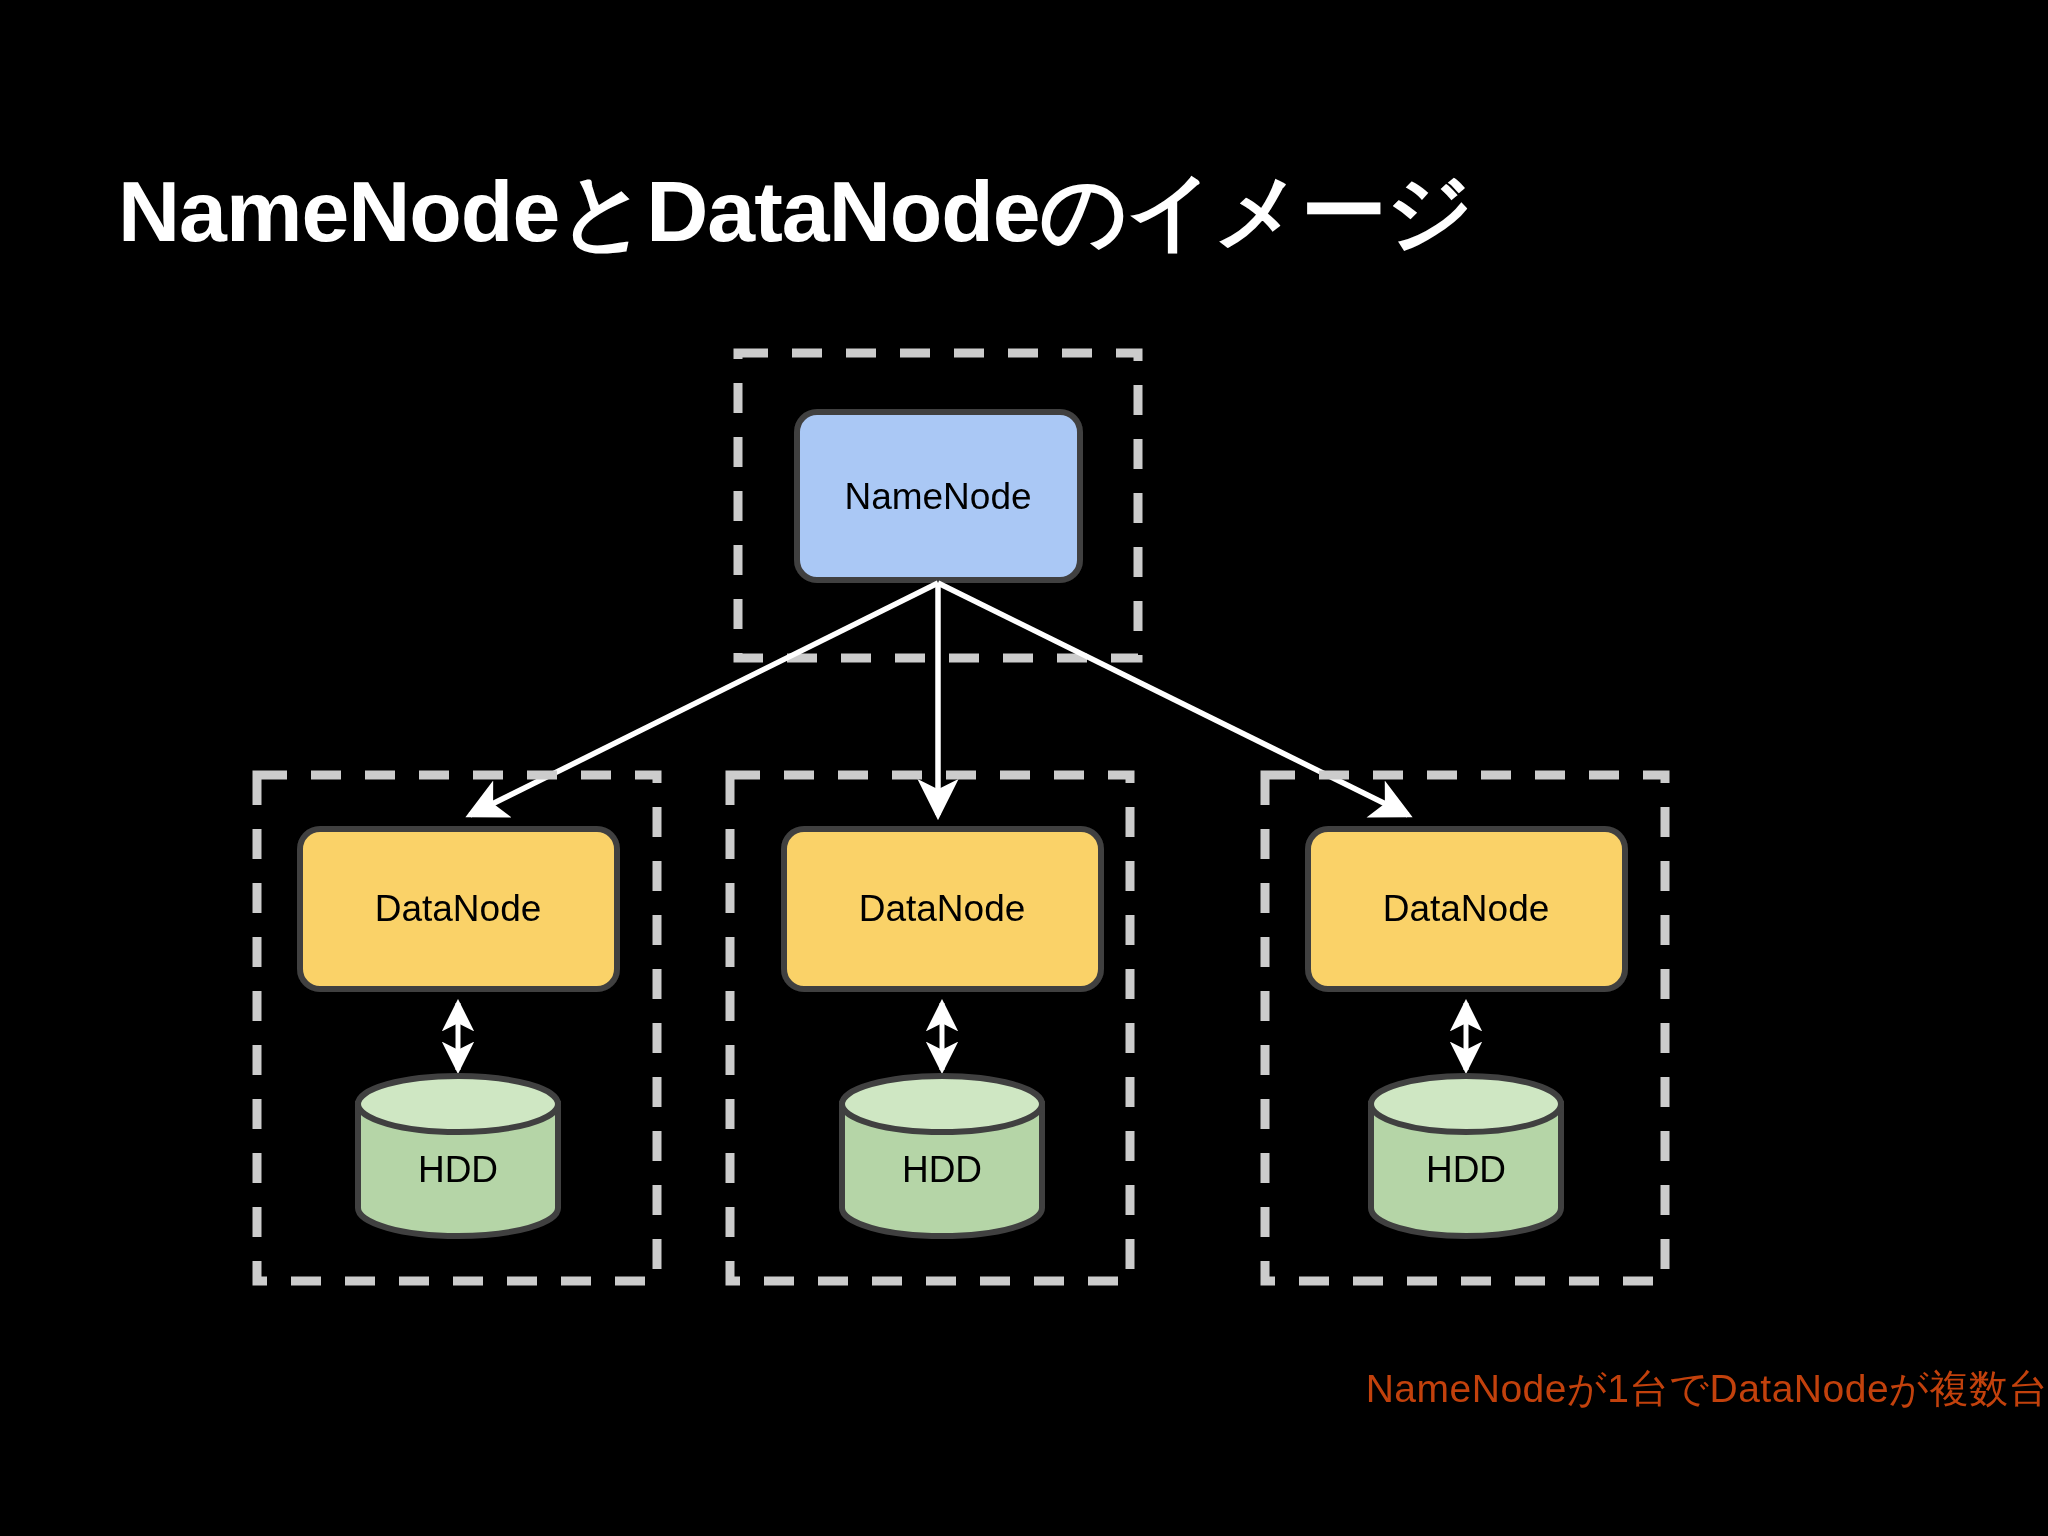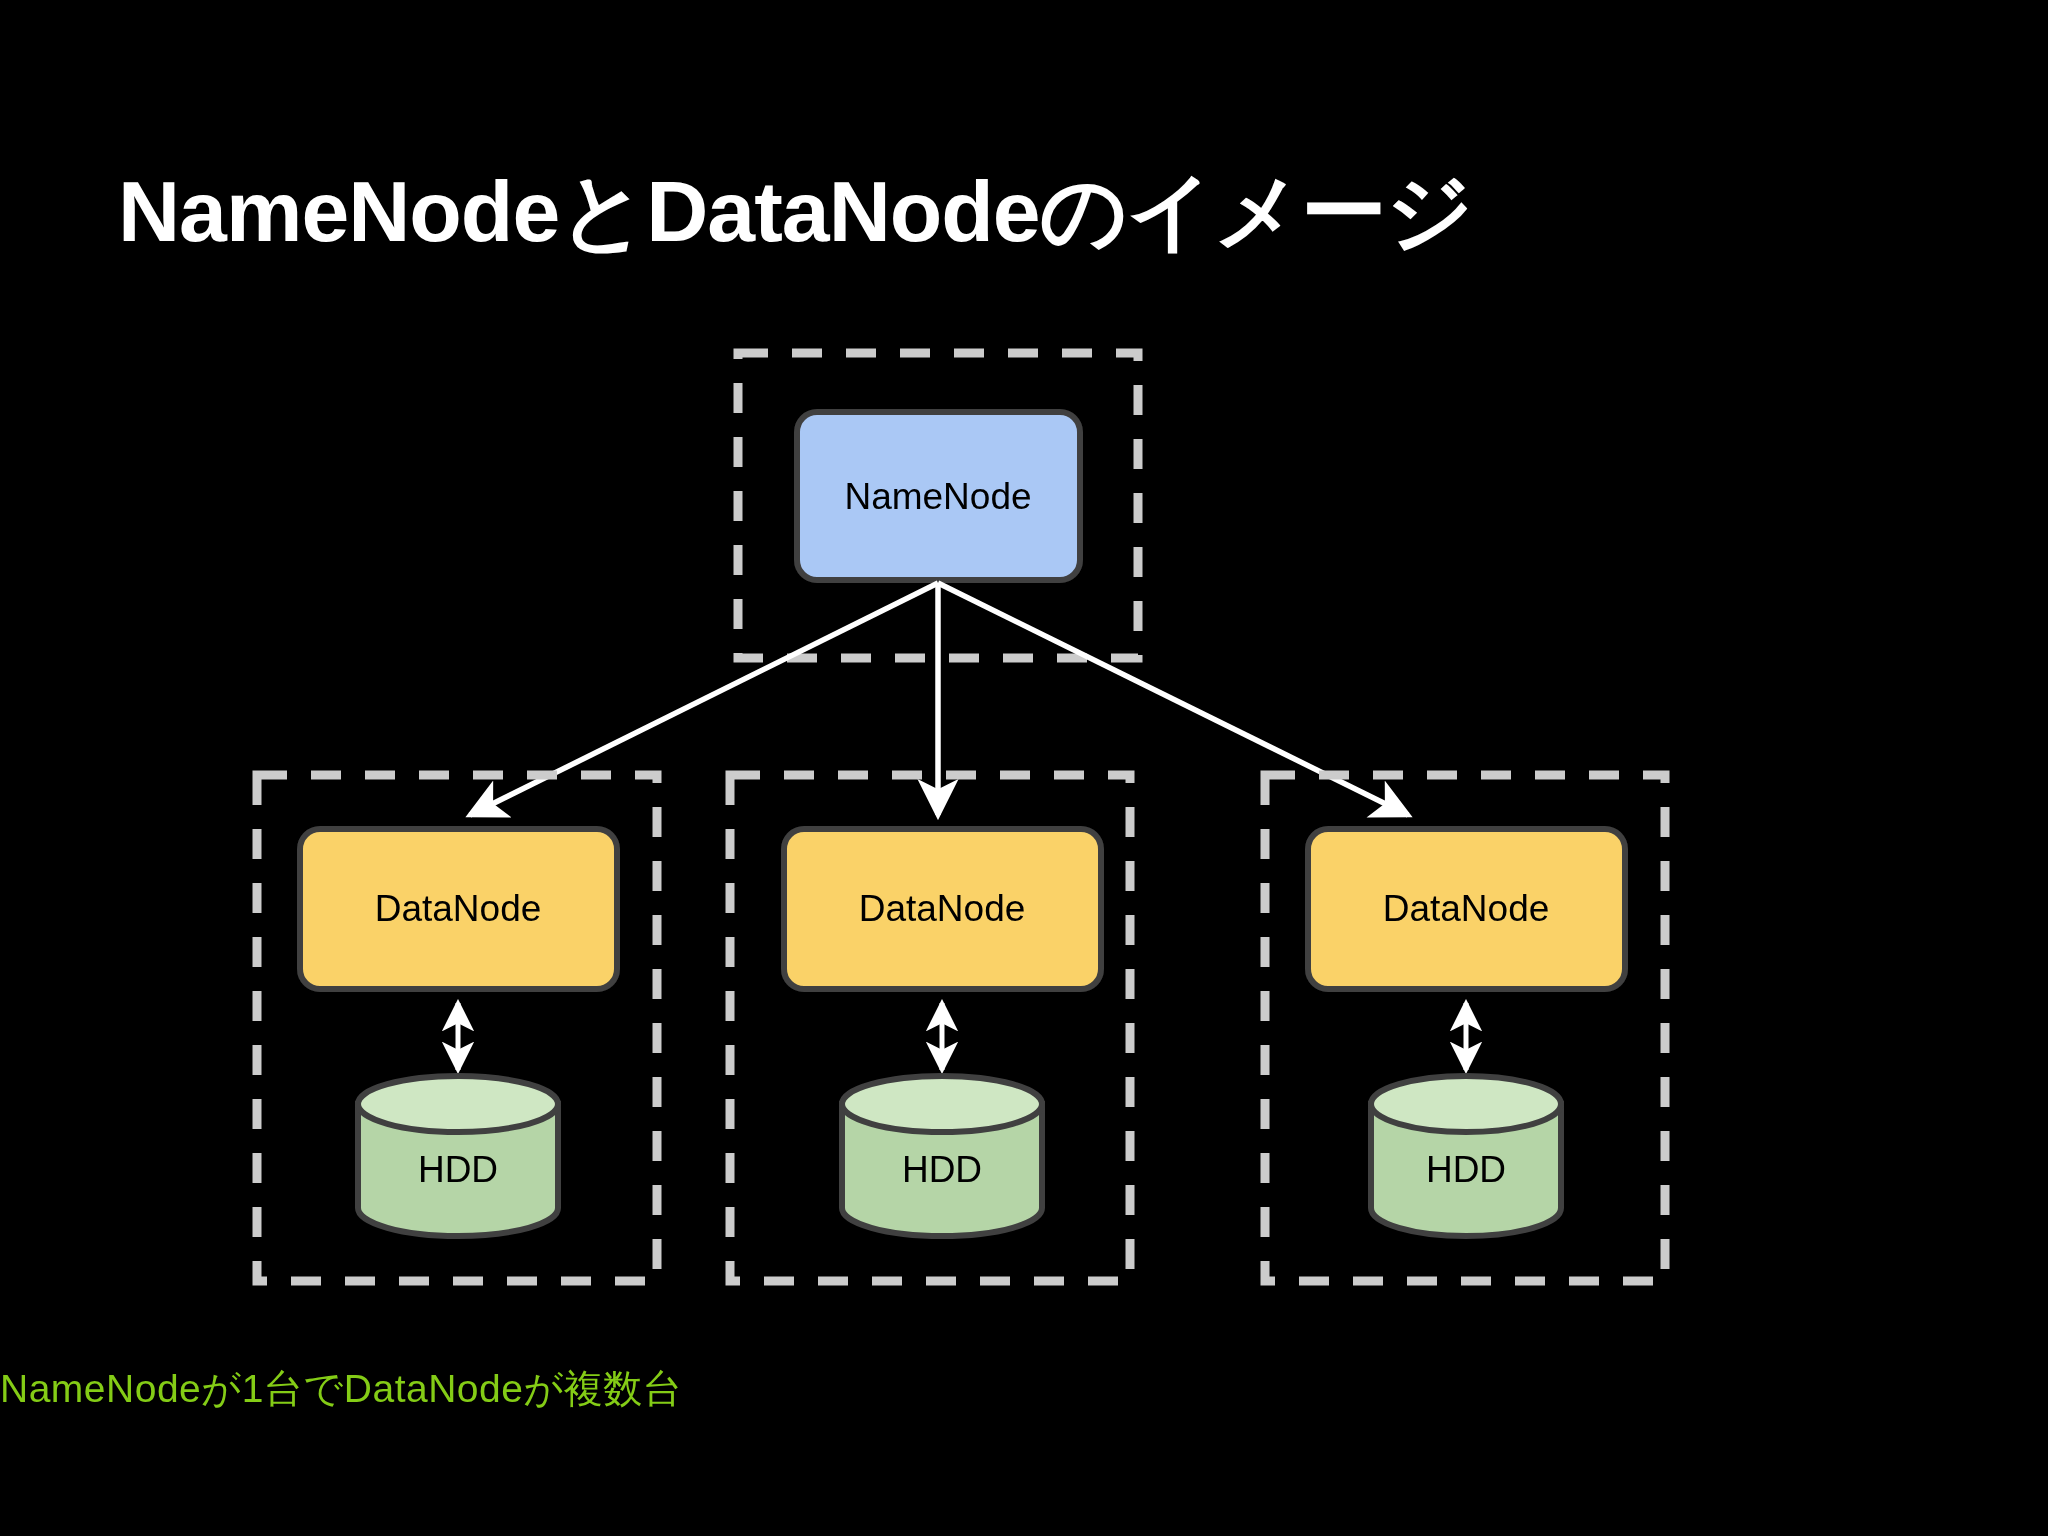--- a/index.html
+++ b/index.html
@@ -40,23 +40,23 @@
     font-size: 37px;
     fill: #000000;
     text-anchor: middle;
     dominant-baseline: middle;
   }
   .caption-text {
     position: absolute;
     left: 0;
     right: 0;
     top: 1362px;
-    text-align: left;
+    text-align: right;
     font-size: 39px;
-    color: #84cc16;
+    color: #c2410c;
     letter-spacing: 0.5px;
   }
 </style>
 </head>
 <body>
 
 <div id="slide">
 
   <div id="slide-title">NameNodeとDataNodeのイメージ</div>
 

